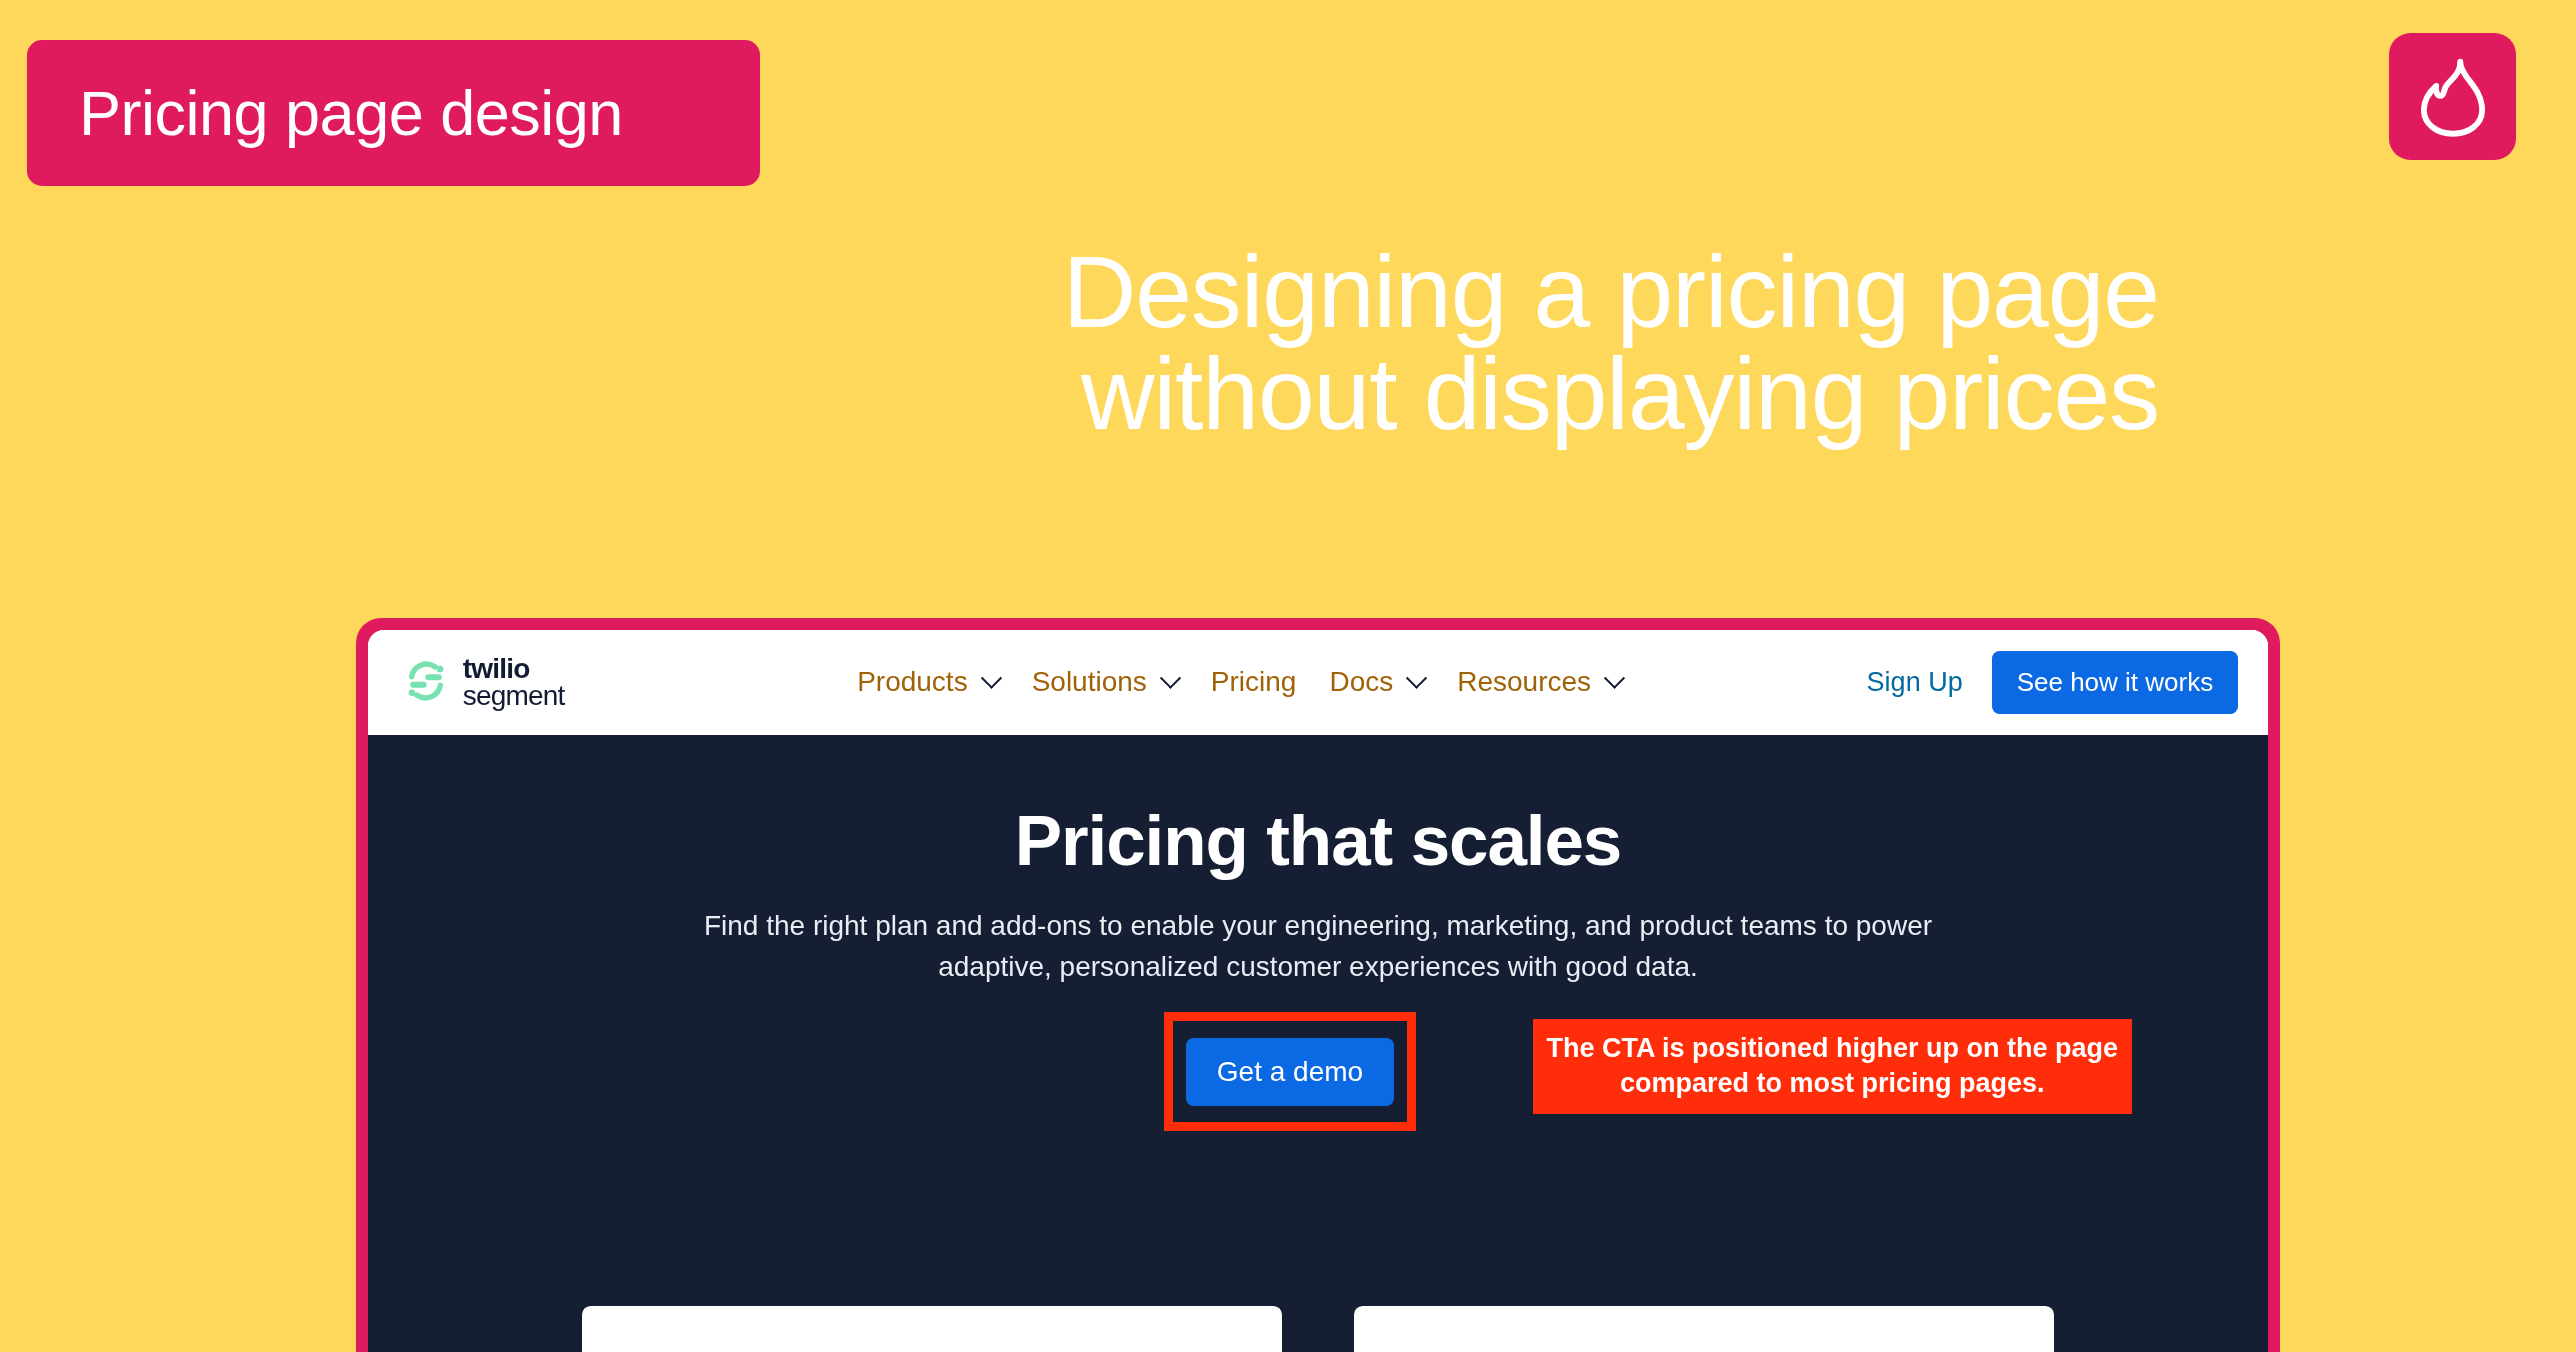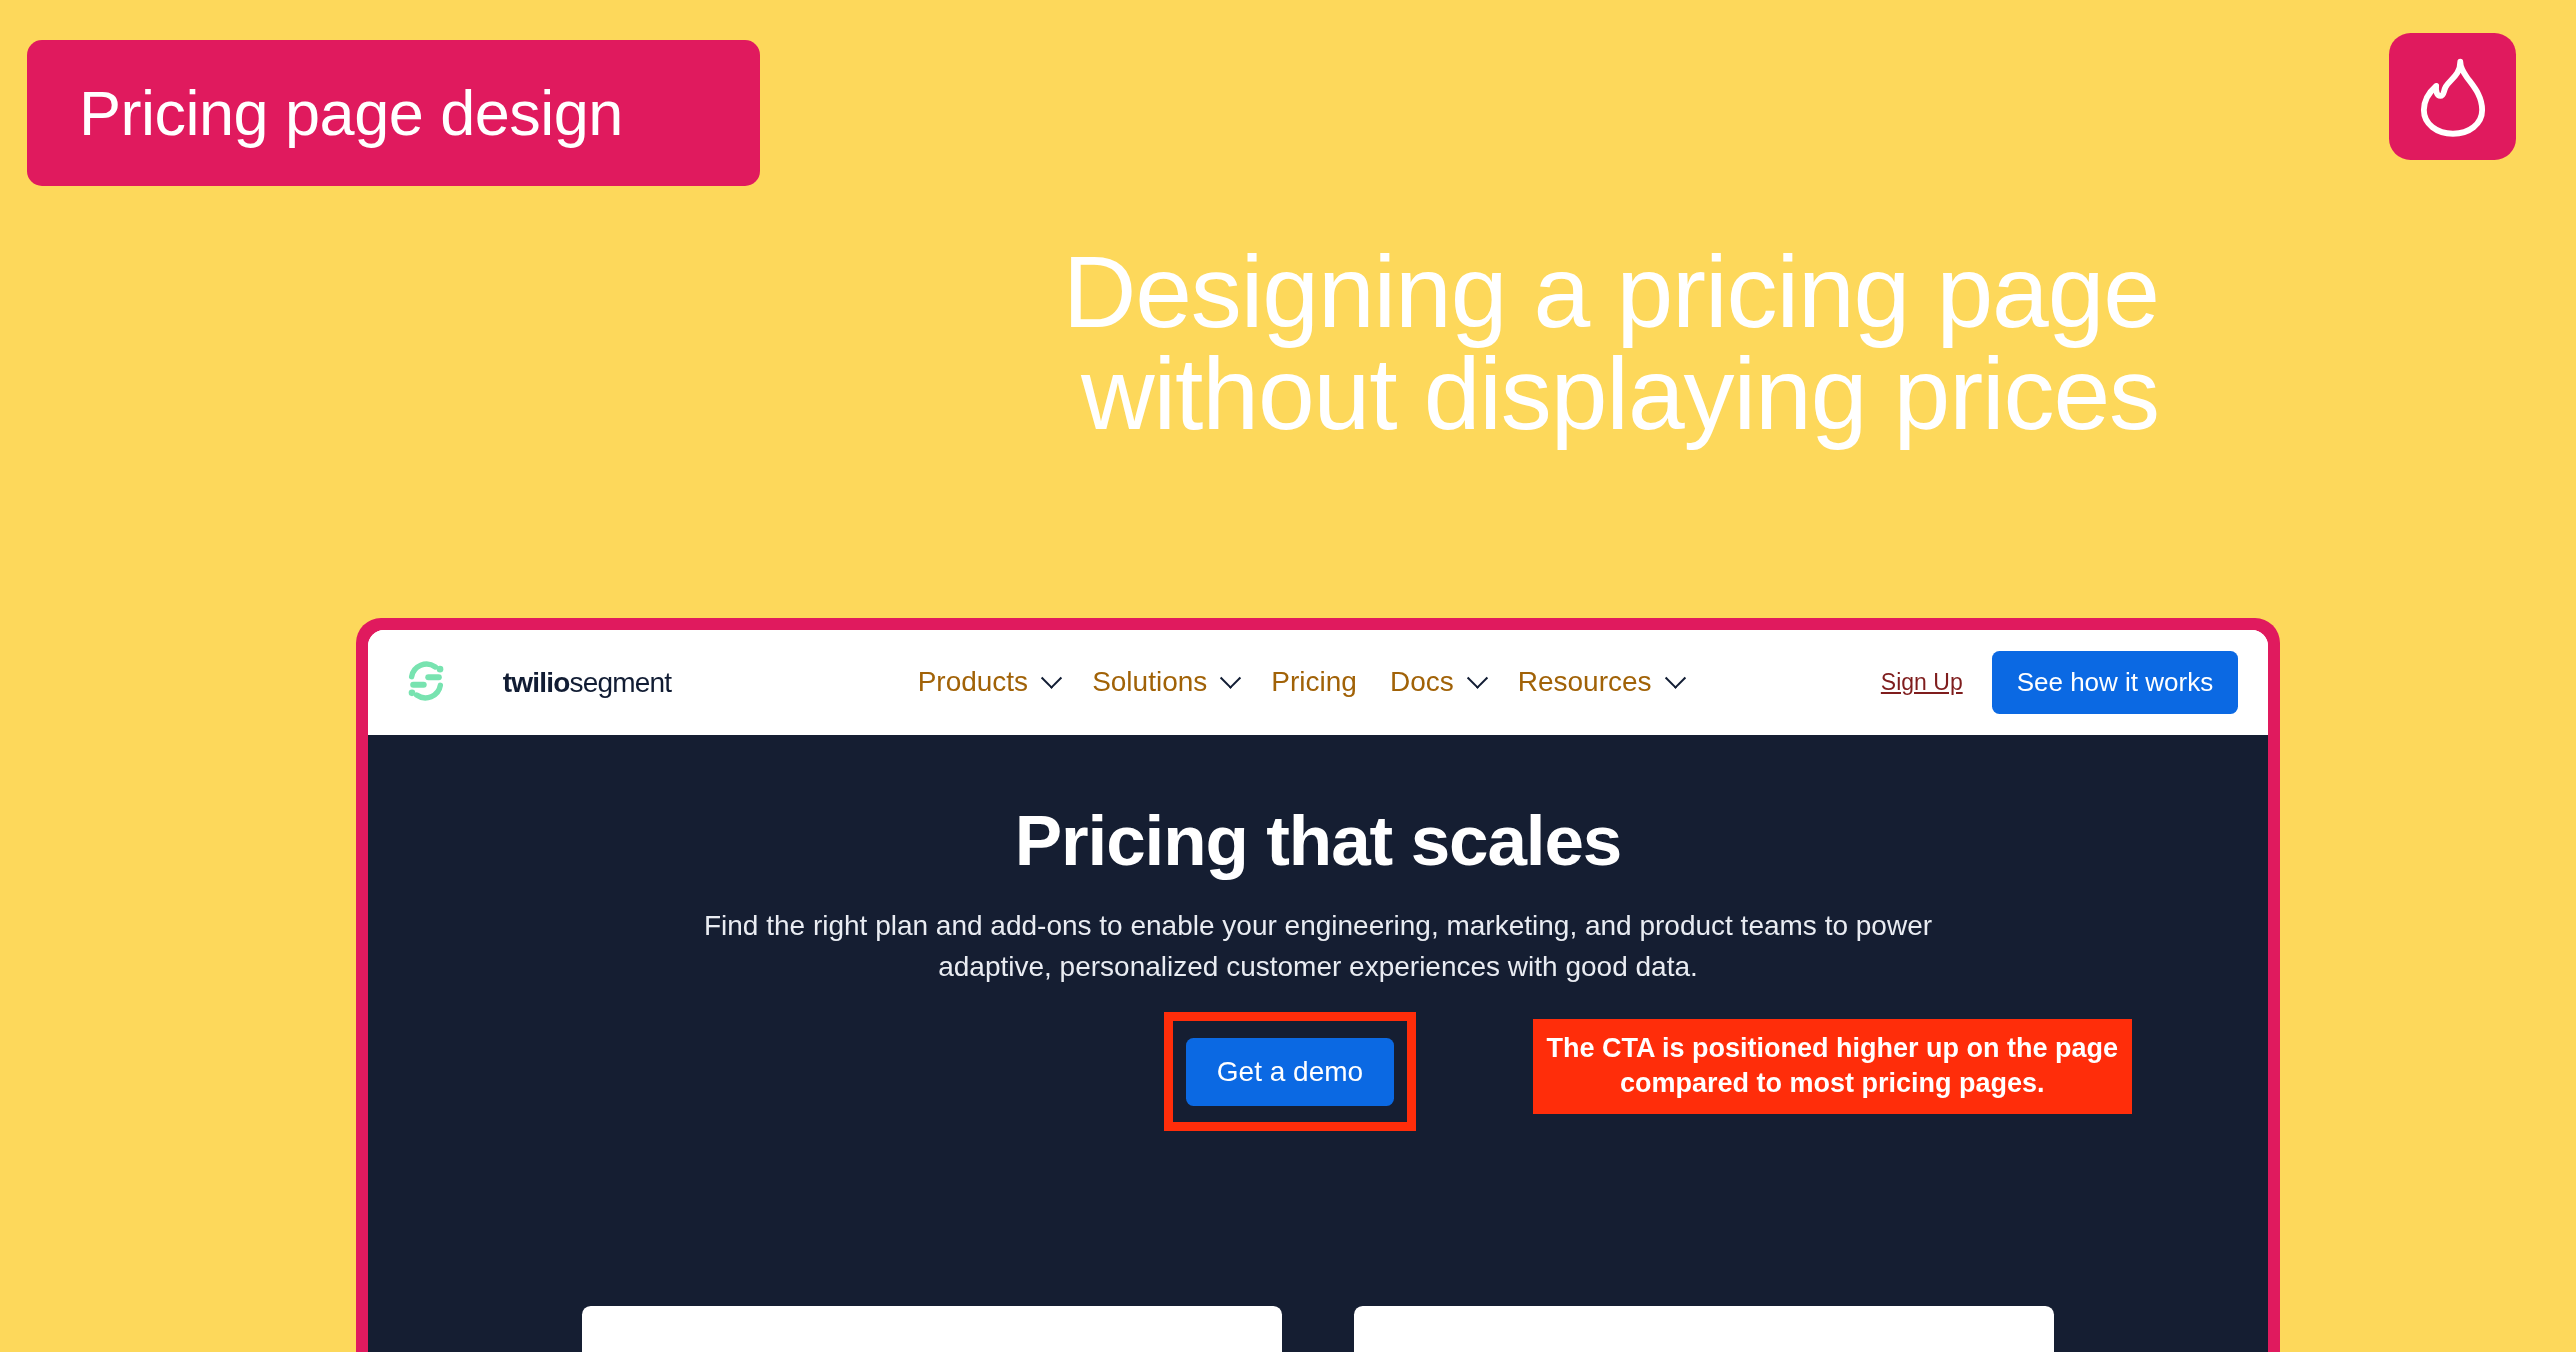--- a/index.html
+++ b/index.html
@@ -98,24 +98,23 @@
     box-sizing: border-box;
   }
   #segment-logo {
     display: flex;
     align-items: center;
     gap: 14px;
     flex: 0 0 auto;
   }
   #segment-logo .wordmark {
     display: flex;
-    flex-direction: row;
+    flex-direction: column;
     line-height: 0.97;
     color: #111C33;
-    margin-left: 40px;
   }
   #segment-logo .wm-twilio {
     font-size: 28px;
     font-weight: 700;
     letter-spacing: -0.8px;
   }
   #segment-logo .wm-segment {
     font-size: 28px;
     font-weight: 400;
     letter-spacing: -0.8px;
@@ -148,26 +147,25 @@
     transform: translateY(-4.3px) rotate(45deg);
   }
 
   #nav-actions {
     flex: 0 0 auto;
     display: flex;
     align-items: center;
     gap: 29px;
   }
   #signup-link {
-    color: #7f1d1d;
-    font-size: 23px;
+    color: #0369a1;
+    font-size: 27px;
     font-weight: 400;
     white-space: nowrap;
     cursor: pointer;
-    text-decoration: underline;
   }
   #see-how-button {
     background: #0B69E3;
     color: #FFFFFF;
     font-size: 26px;
     font-weight: 500;
     border: none;
     border-radius: 7.5px;
     padding: 16px 25px;
     white-space: nowrap;

